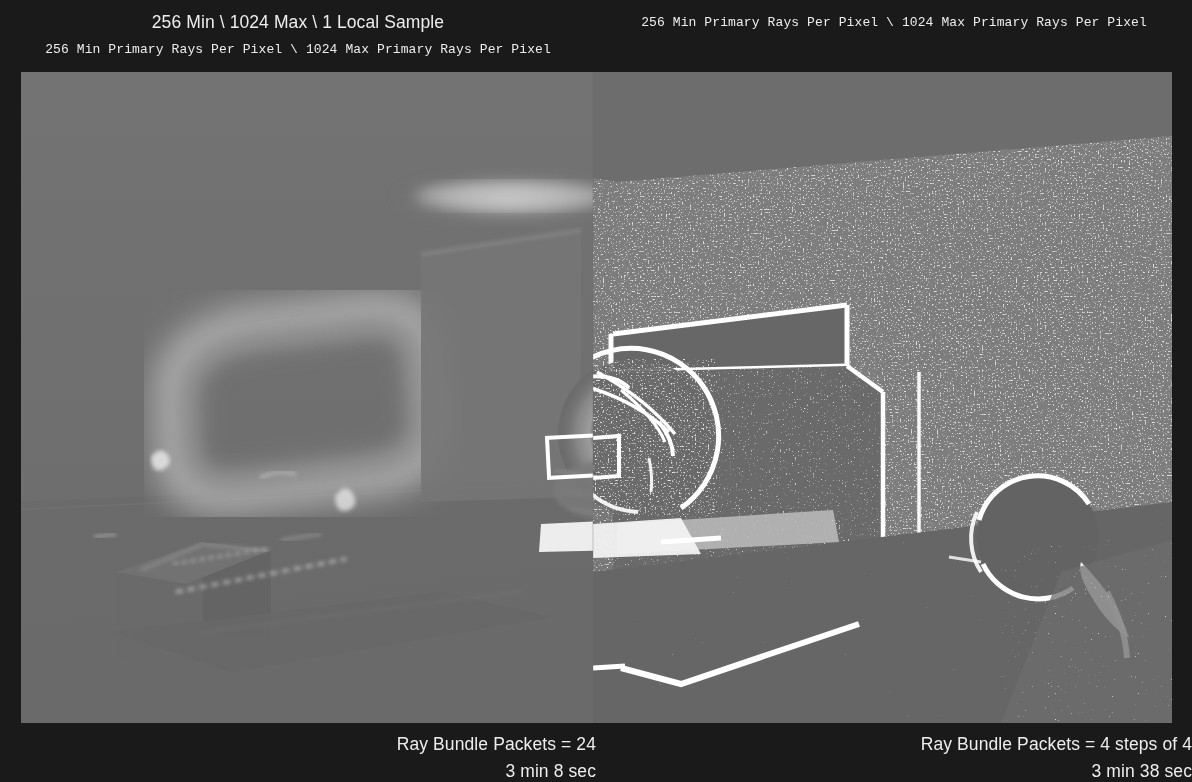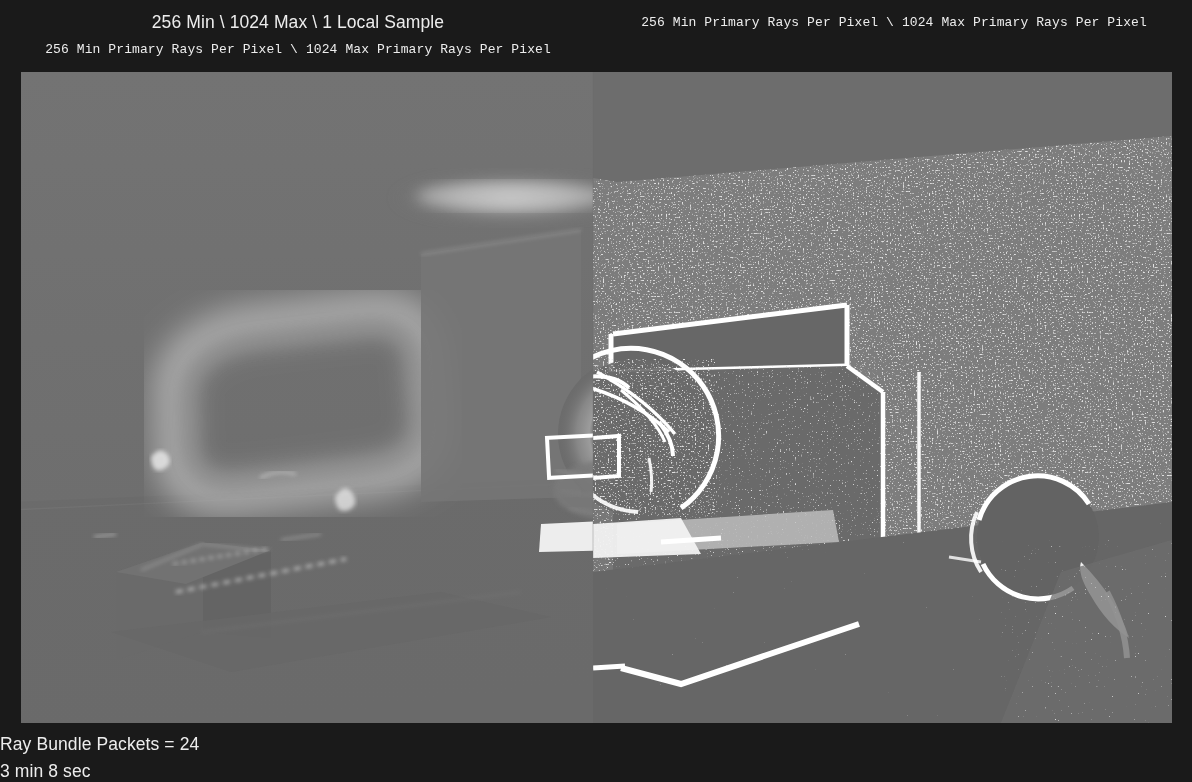--- a/index.html
+++ b/index.html
@@ -53,21 +53,21 @@
     top: 726px;
     left: 0;
     width: 1192px;
     height: 56px;
     display: flex;
     flex-direction: row;
   }
   .footer-col {
     width: 596px;
     box-sizing: border-box;
-    text-align: left;
+    text-align: right;
     padding-top: 5px;
   }
 
   
   #render-area {
     position: absolute;
     left: 21px;
     top: 72px;
     width: 1151px;
     height: 651px;
@@ -322,15 +322,19 @@
 
       <line x1="572" y1="0" x2="572" y2="651" stroke="#6b6b6b" stroke-width="1" opacity=".35"></line>
     </svg>
   </div>
 
   <div class="footer-band">
     <div class="footer-col">
       <div class="cap-line">Ray Bundle Packets = 24</div>
       <div class="cap-line">3 min 8 sec</div>
     </div>
+    <div class="footer-col">
+      <div class="cap-line">Ray Bundle Packets = 4 steps of 4</div>
+      <div class="cap-line">3 min 38 sec</div>
+    </div>
   </div>
 
 </div>
 
 </body></html>

